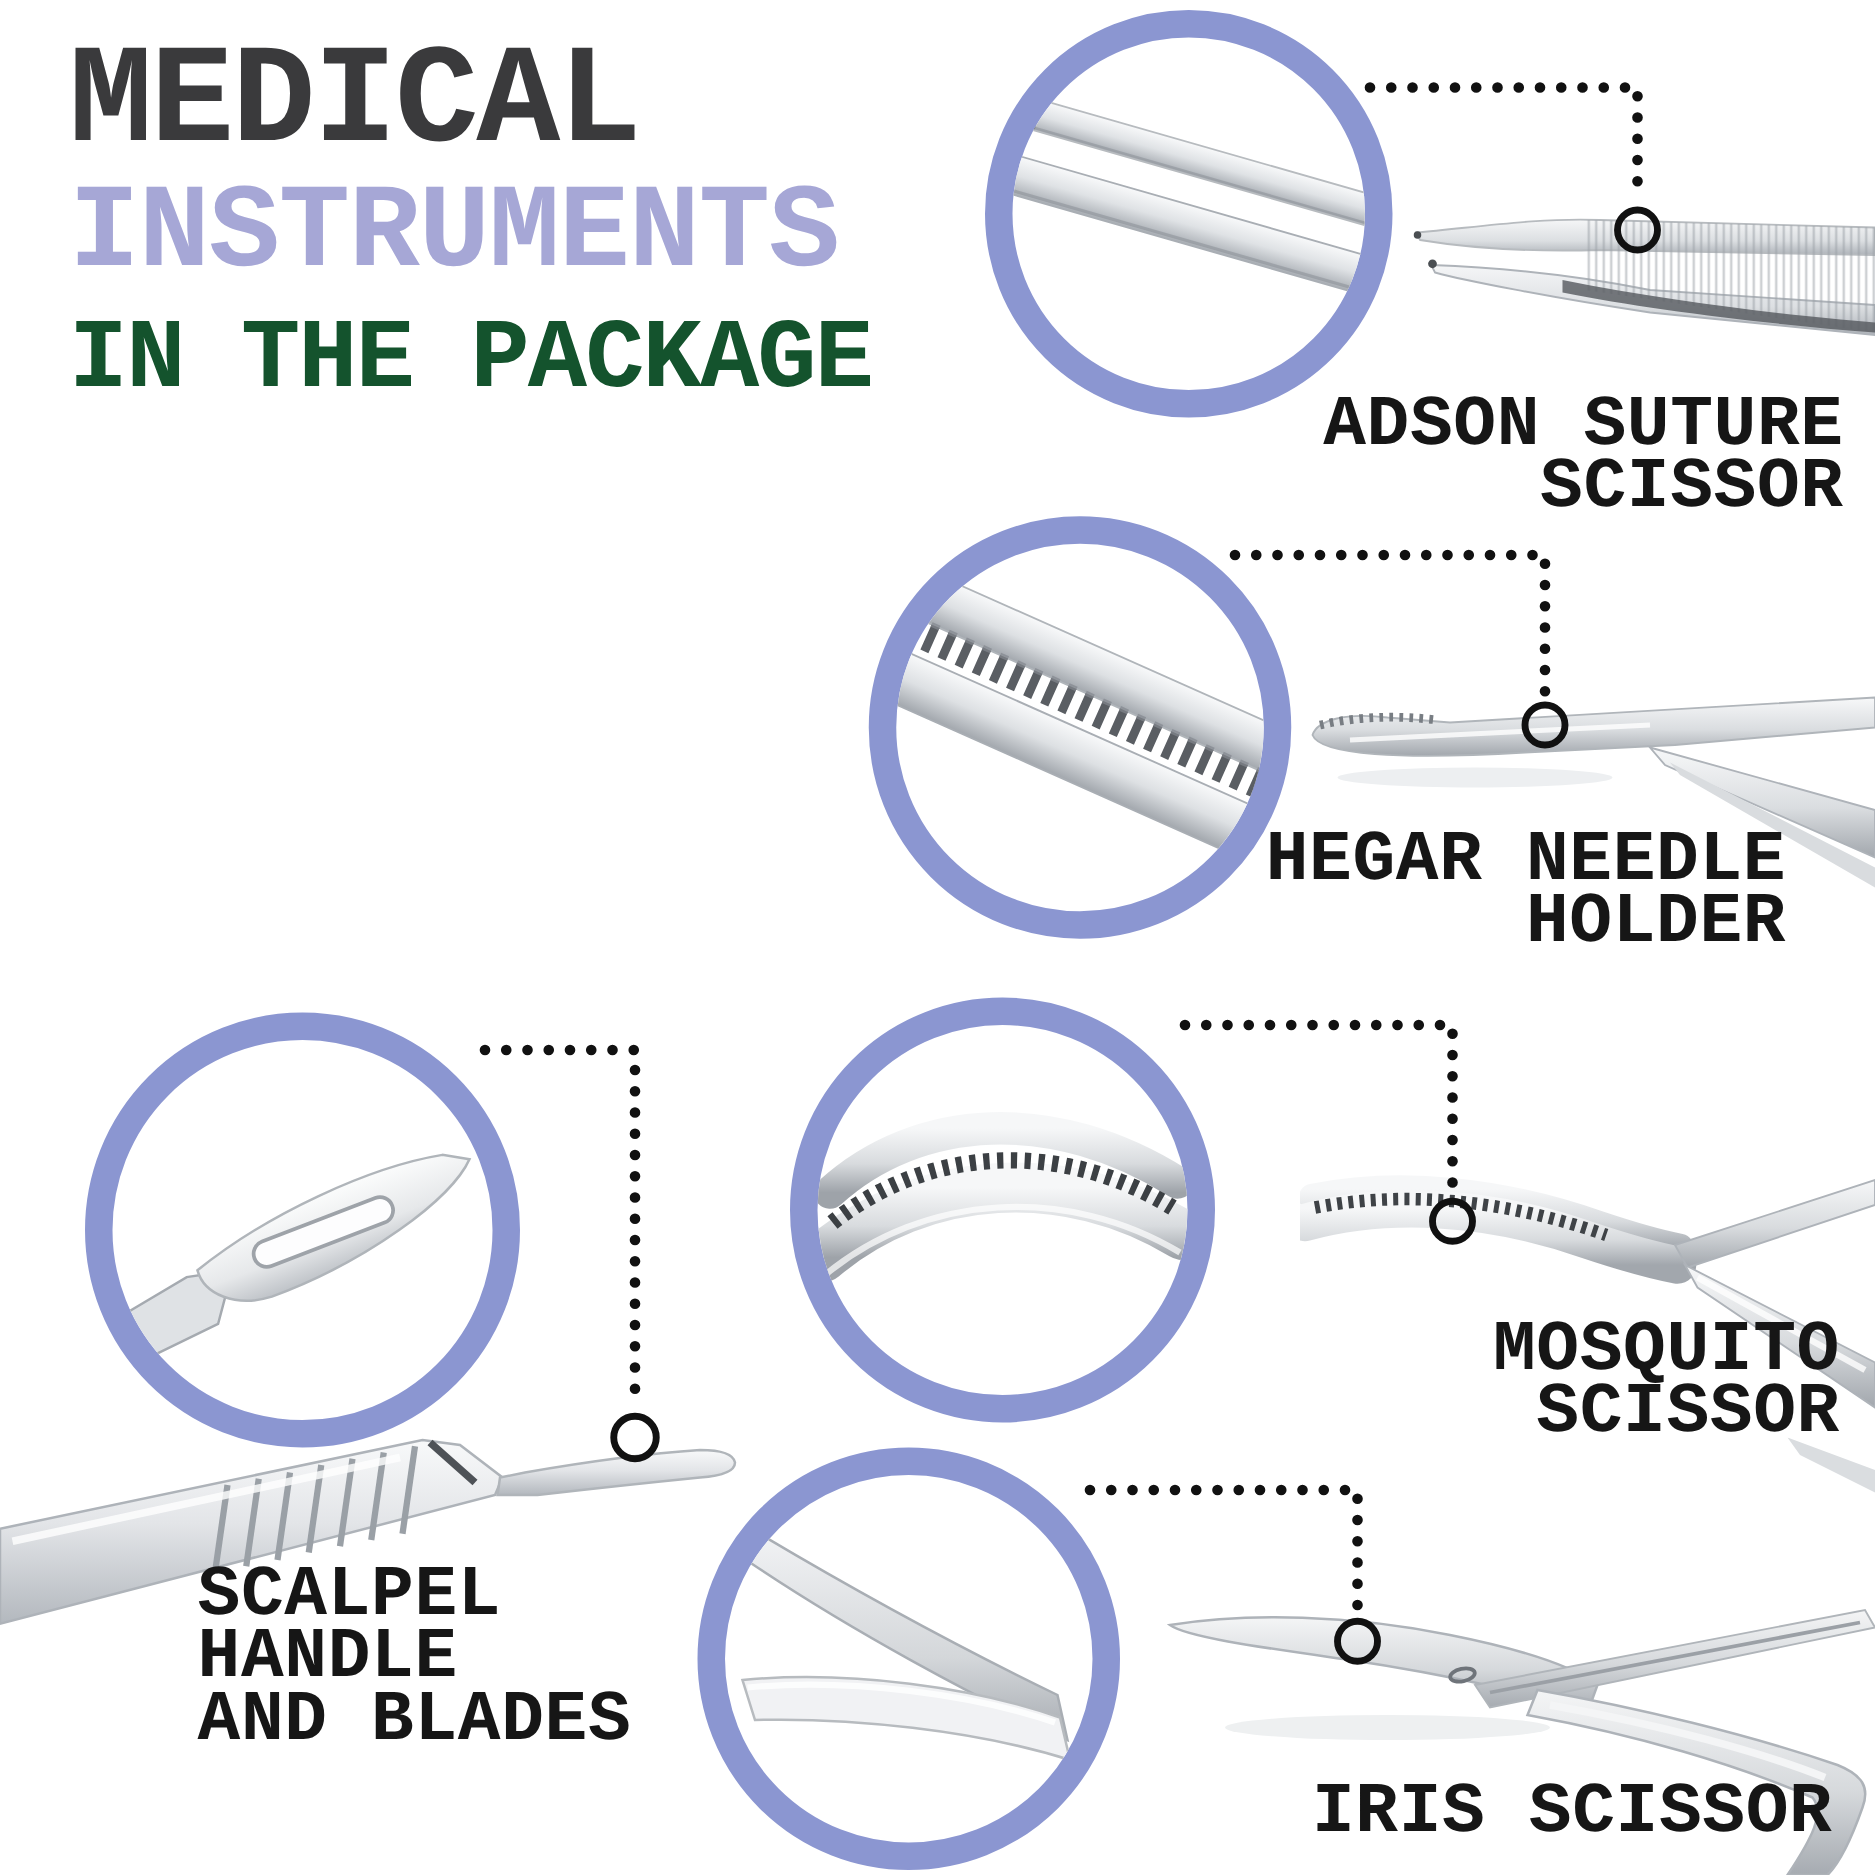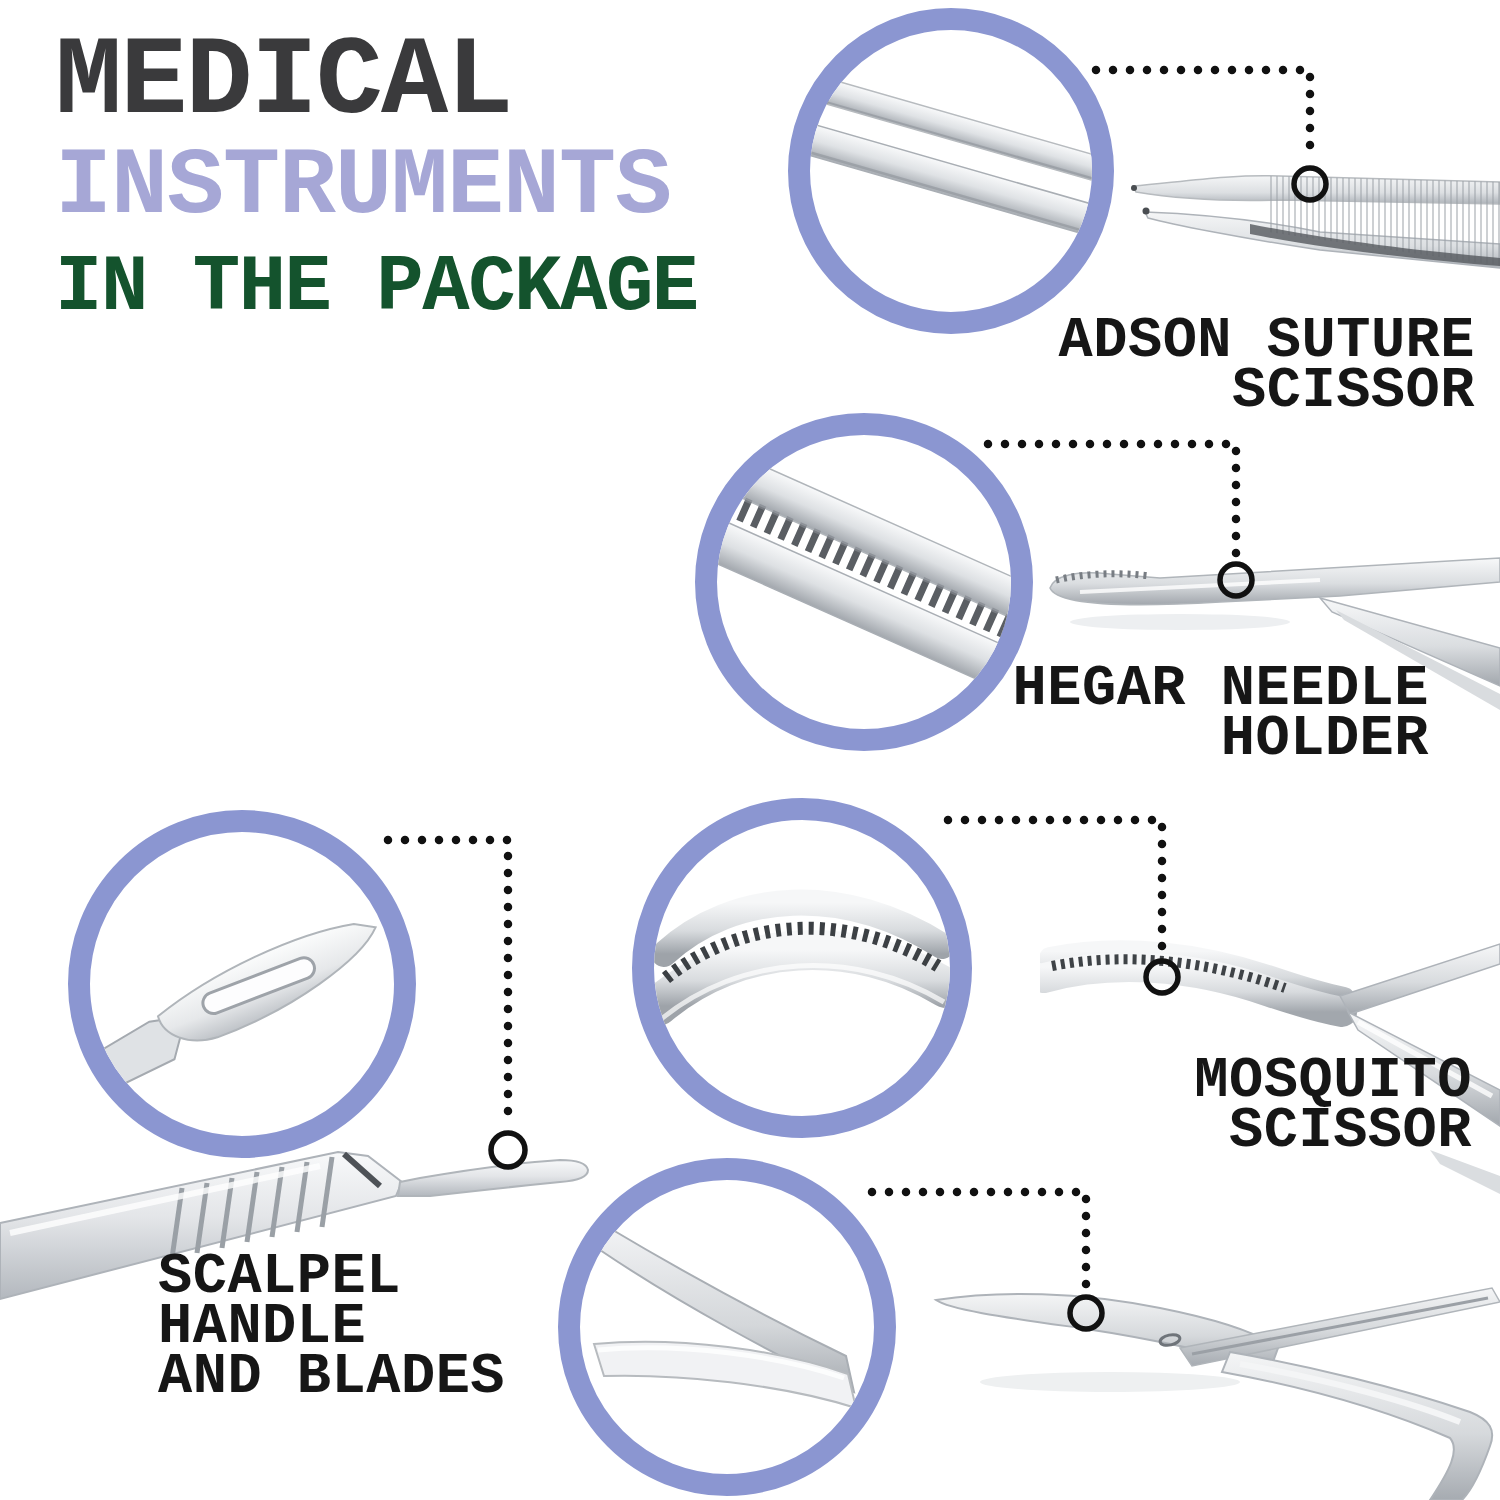--- a/index.html
+++ b/index.html
@@ -265,14 +265,17 @@
     <span>HOLDER</span>
   </div>
   <div class="label lbl-scalpel">
     <span>SCALPEL HANDLE</span>
     <span>AND BLADES</span>
   </div>
   <div class="label lbl-right lbl-mosquito">
     <span>MOSQUITO</span>
     <span>SCISSOR</span>
   </div>
+  <div class="label lbl-right lbl-iris">
+    <span>IRIS SCISSOR</span>
+  </div>
 
 </div>
 
 </body></html>

